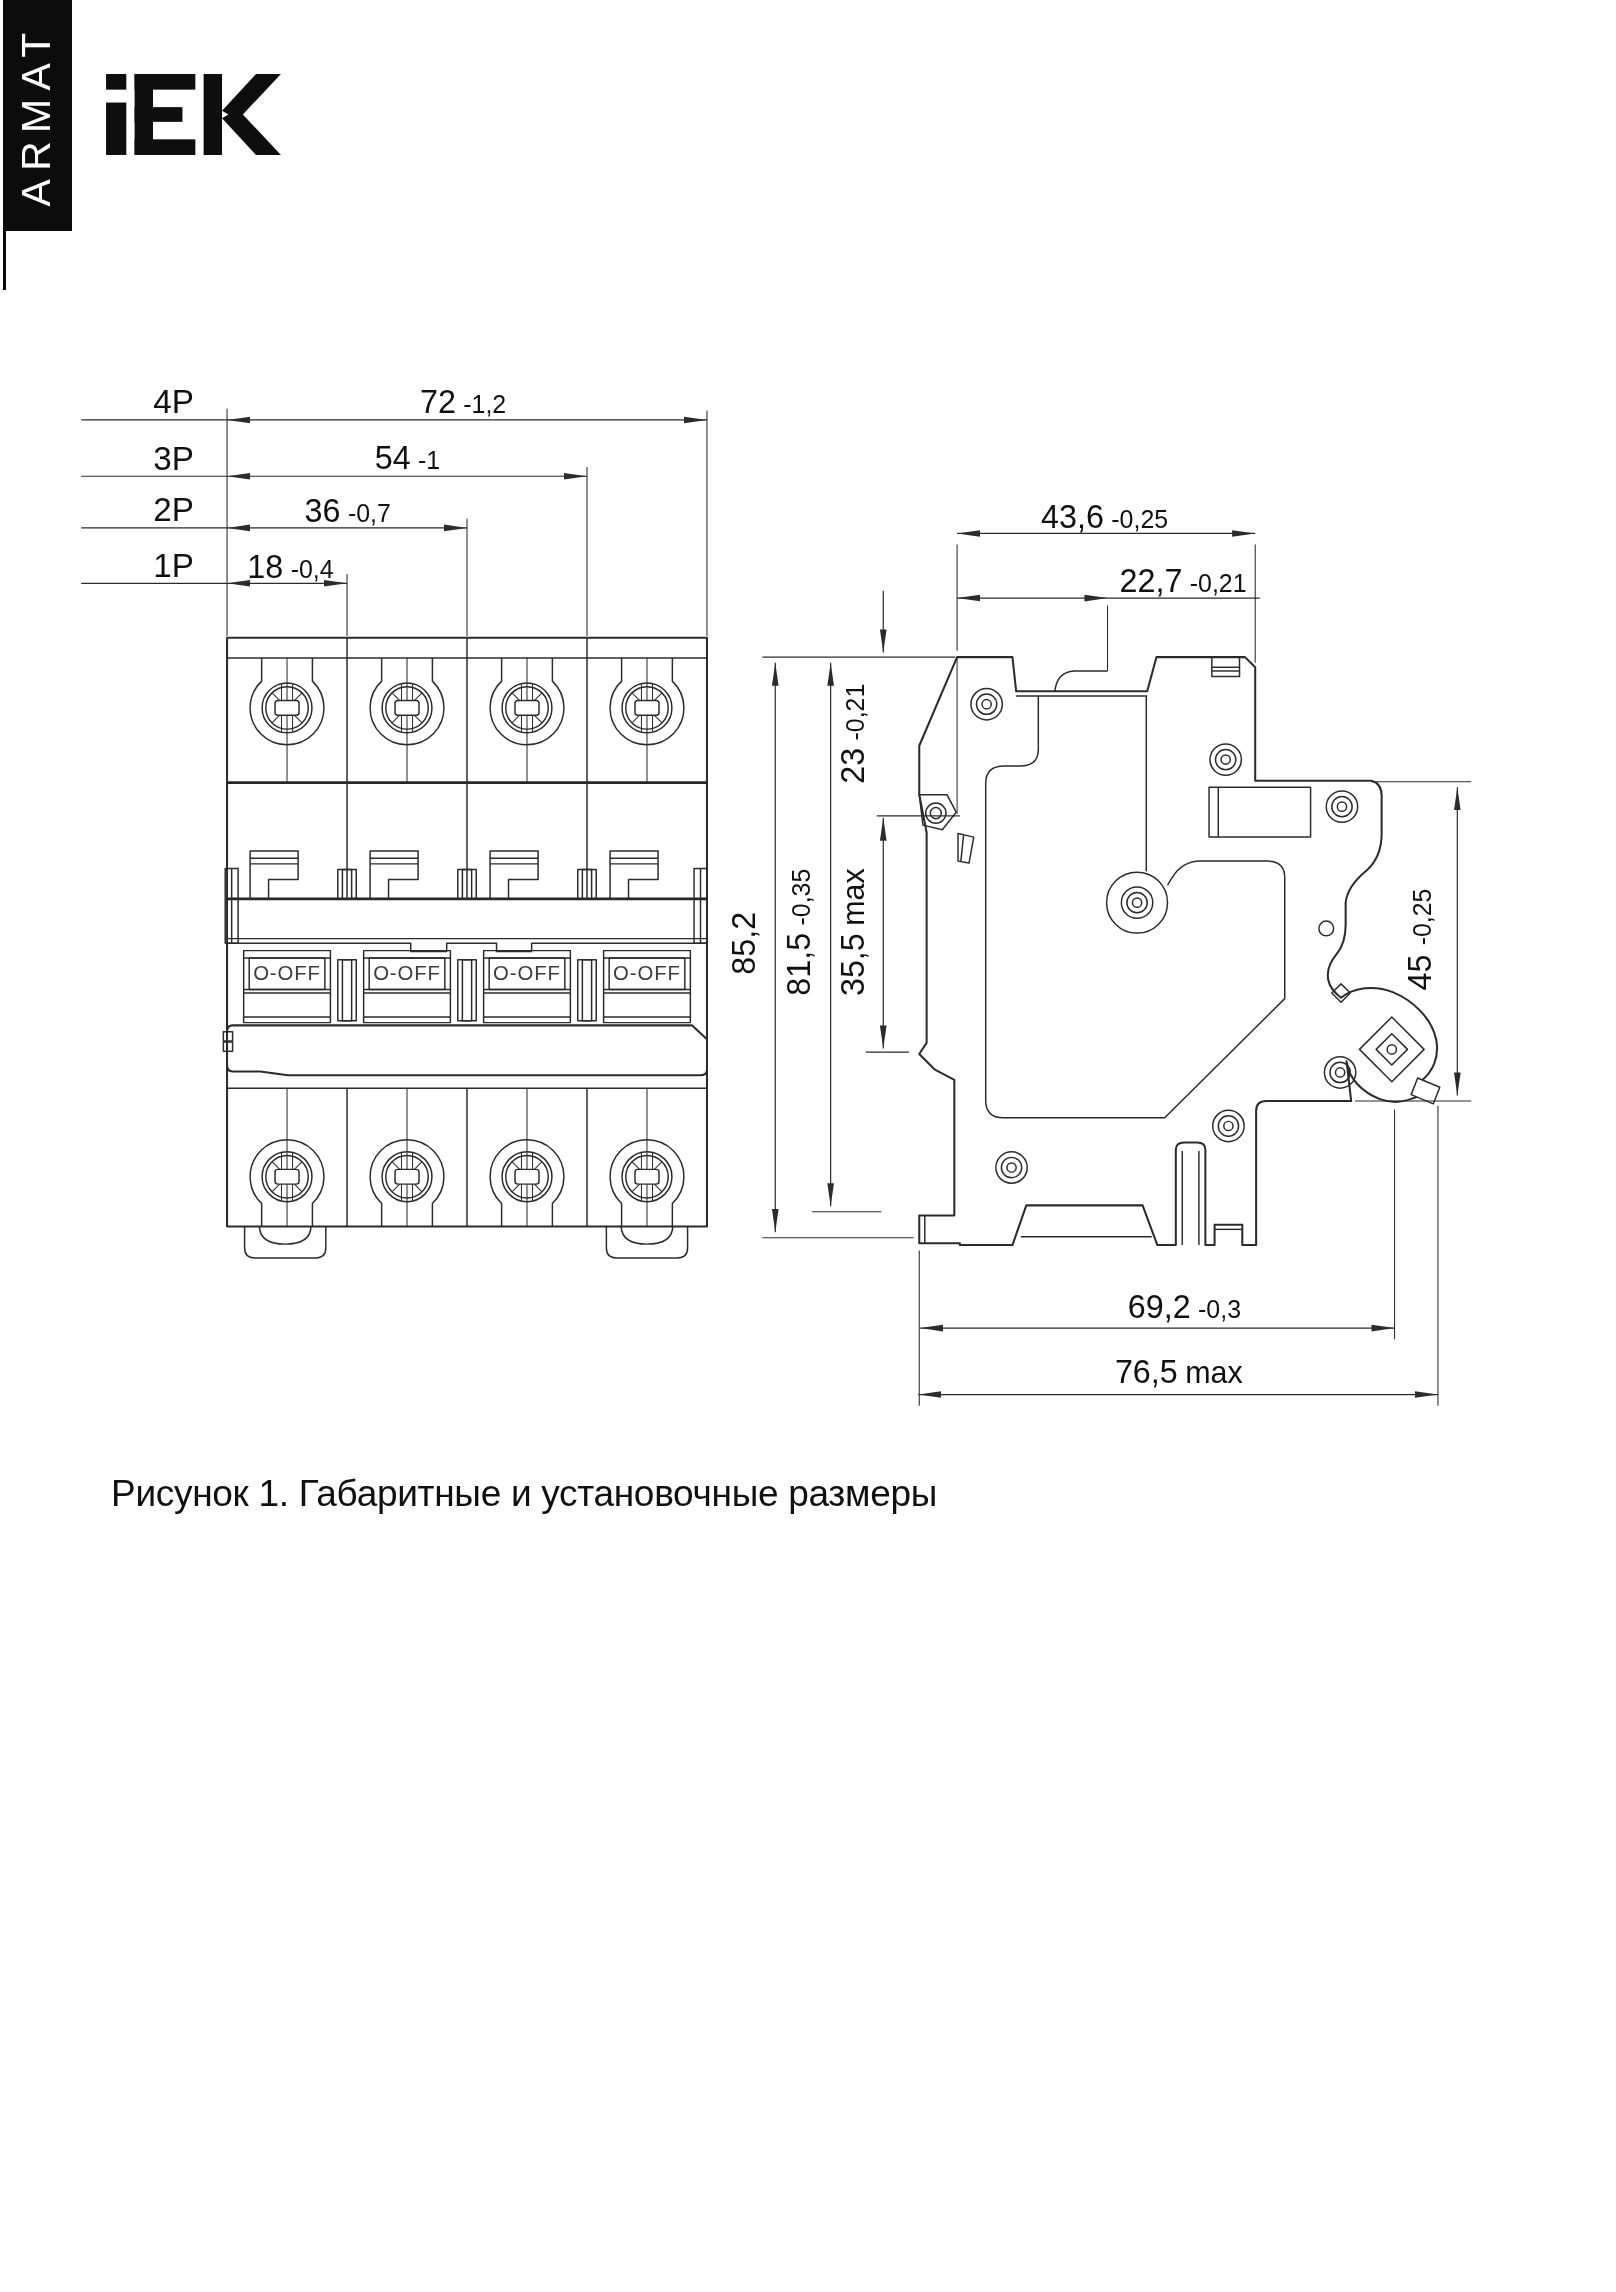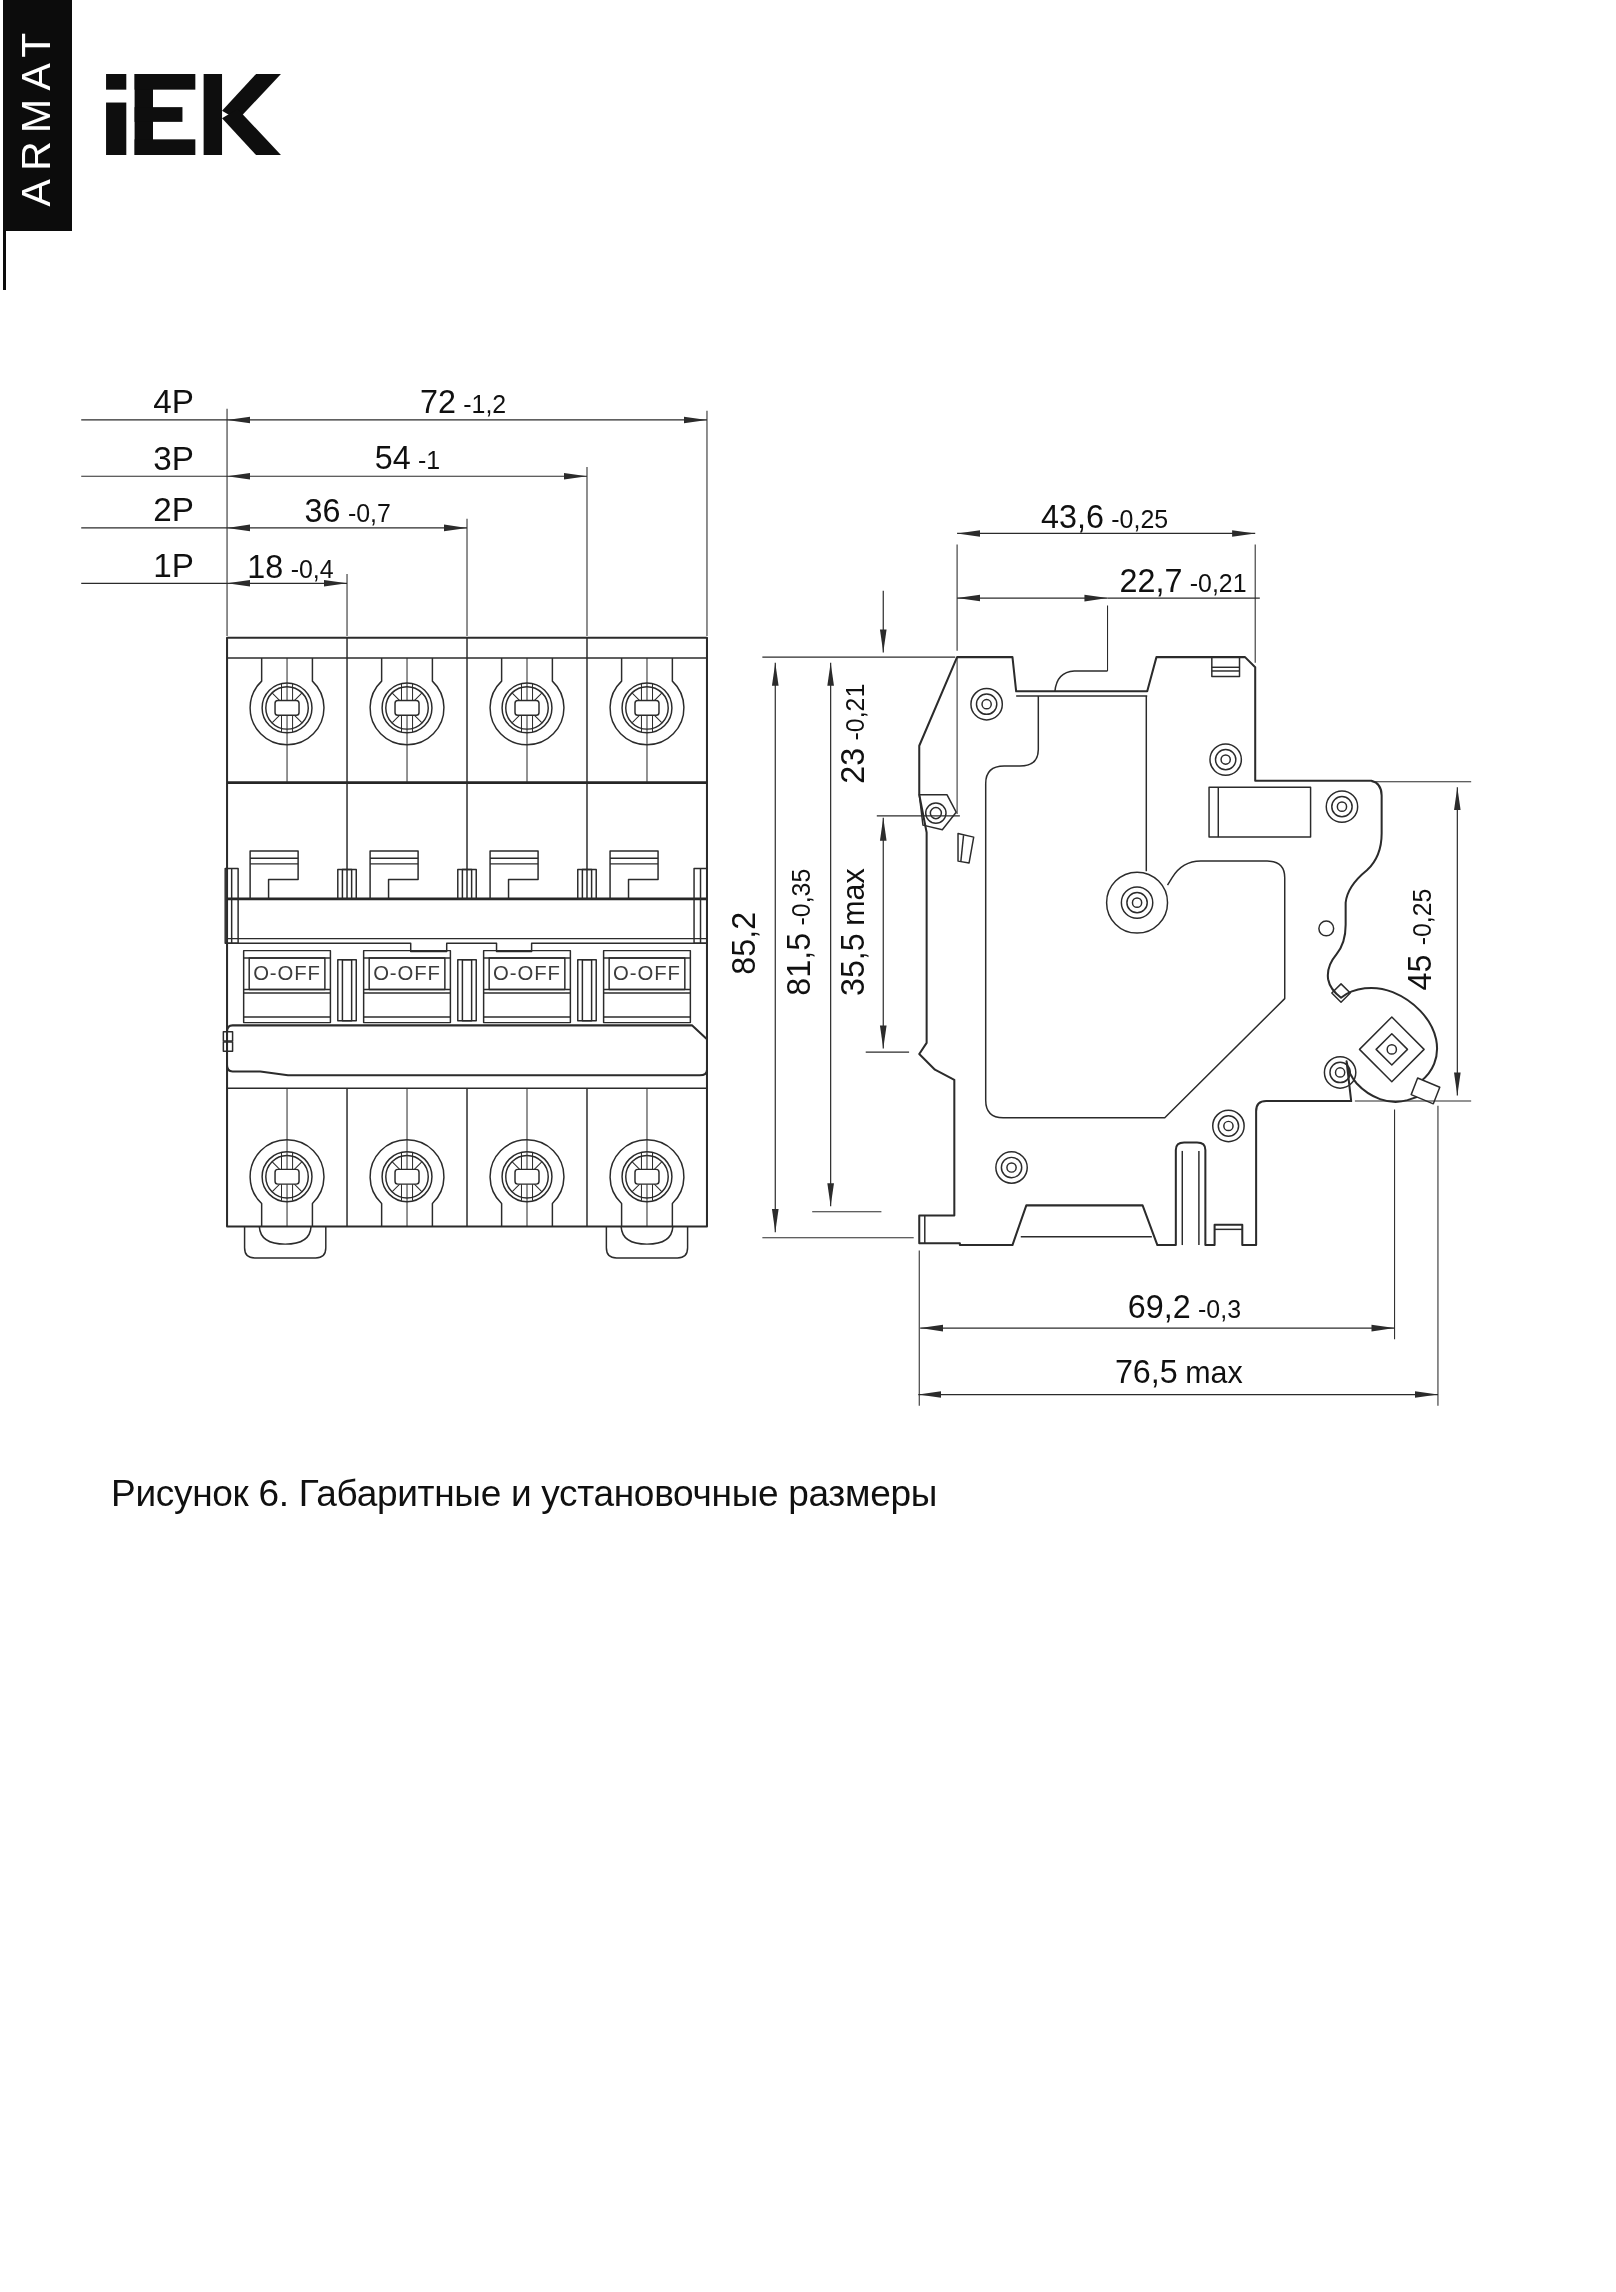--- a/index.html
+++ b/index.html
@@ -384,15 +384,15 @@
         <text transform="rotate(-90 936 1010)" x="936" y="1010" text-anchor="middle"><tspan class="dim-t">35,5</tspan><tspan class="dim-m" dx="8">max</tspan></text>
         <text transform="rotate(-90 818 1022)" x="818" y="1022" text-anchor="middle"><tspan class="dim-t">85,2</tspan><tspan class="dim-s" dx="8"></tspan></text>
         <text transform="rotate(-90 878 1010)" x="878" y="1010" text-anchor="middle"><tspan class="dim-t">81,5</tspan><tspan class="dim-s" dx="8">-0,35</tspan></text>
         <text transform="rotate(-90 1550 1018)" x="1550" y="1018" text-anchor="middle"><tspan class="dim-t">45</tspan><tspan class="dim-s" dx="10">-0,25</tspan></text>
         <text x="1222" y="1428"><tspan class="dim-t">69,2</tspan><tspan class="dim-s" dx="8">-0,3</tspan></text>
         <text x="1208" y="1499"><tspan class="dim-t">76,5</tspan><tspan class="dim-m" dx="8">max</tspan></text>
       </g>
     </g>
   </svg>
 
-  <div id="caption">Рисунок 6. Габаритные и установочные размеры</div>
+  <div id="caption">Рисунок 1. Габаритные и установочные размеры</div>
 </div>
 
 
 </body></html>

